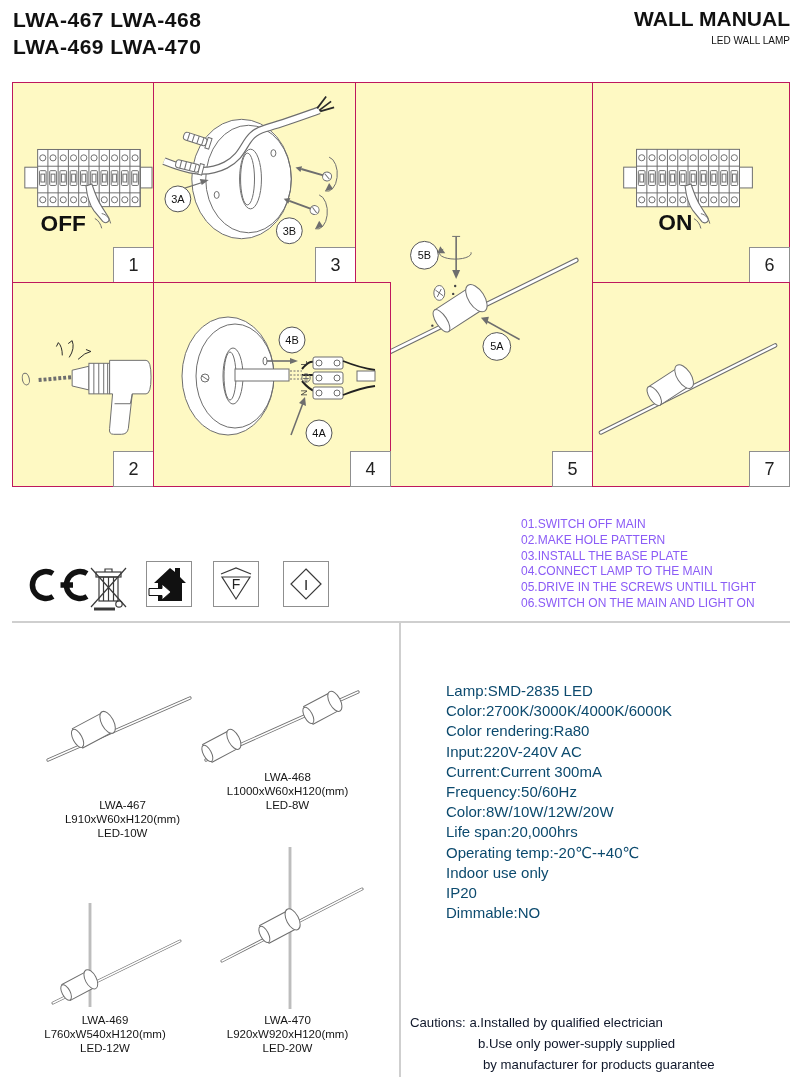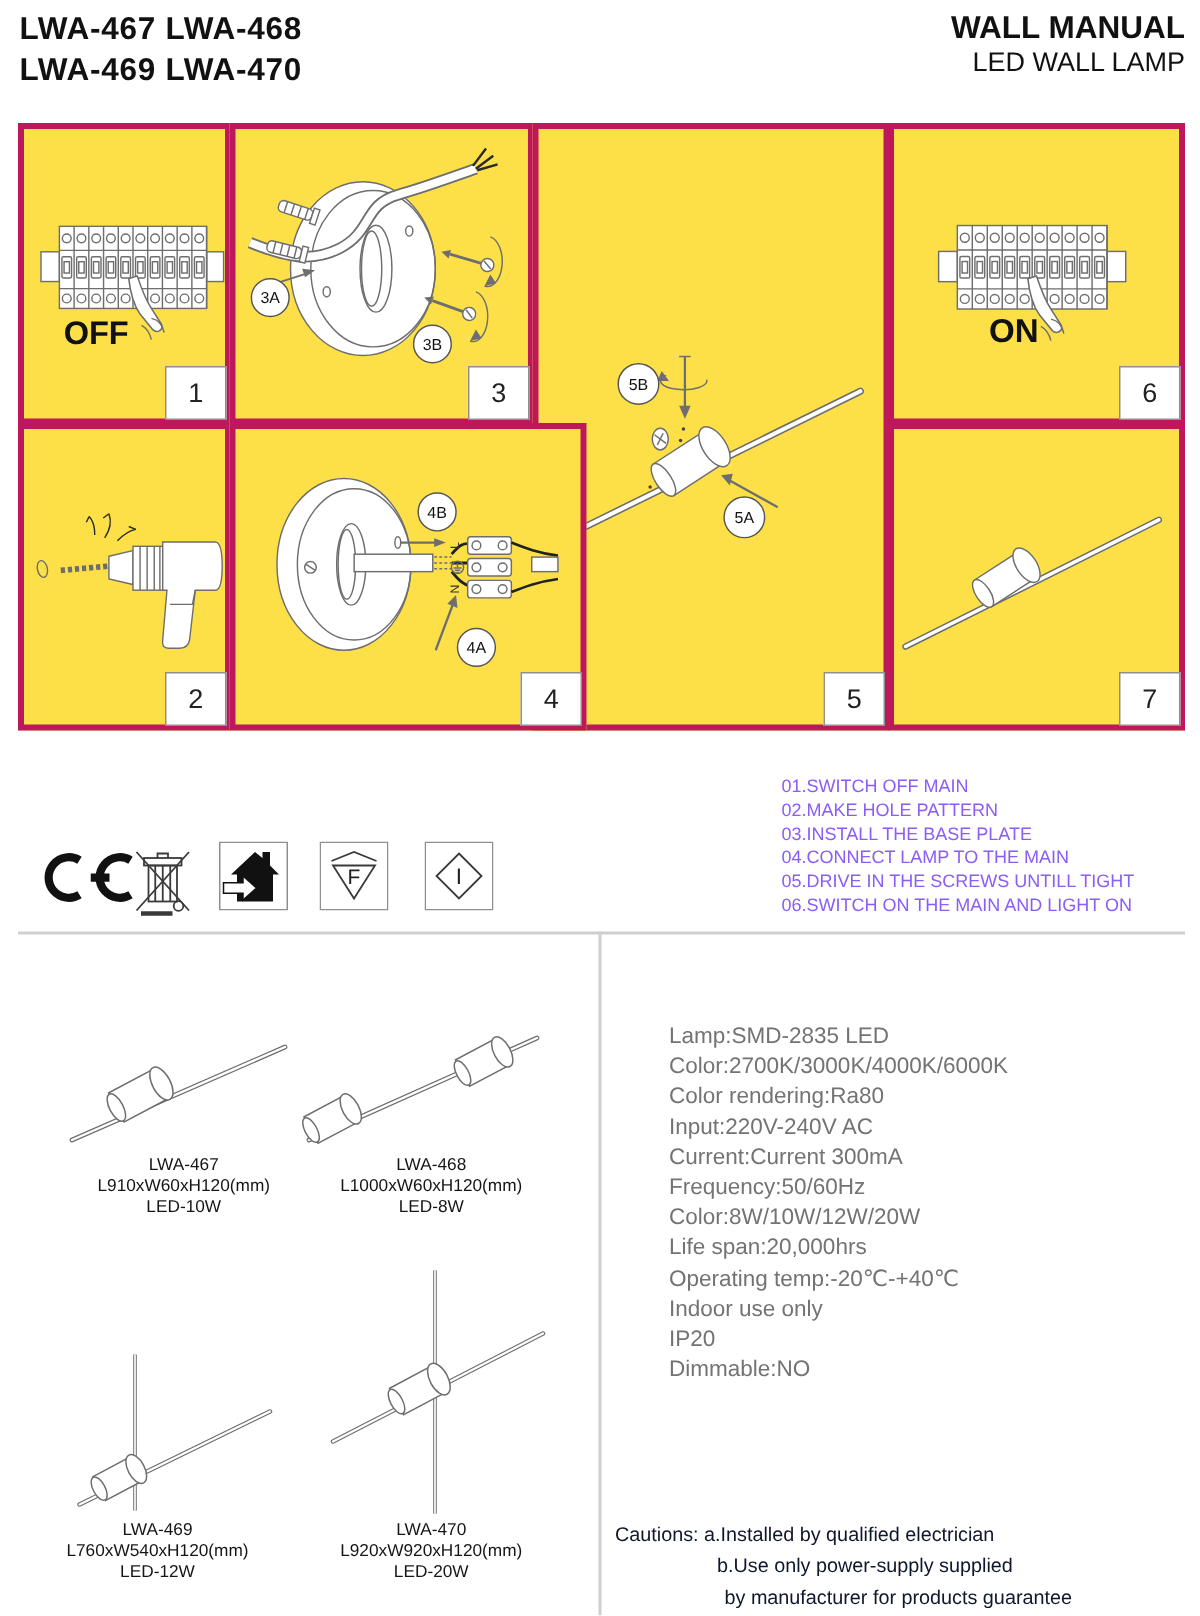--- a/index.html
+++ b/index.html
@@ -3,35 +3,35 @@
 <meta charset="utf-8">
 <style>
   html,body{margin:0;padding:0;background:#fff;}
   #page{position:relative;width:800px;height:1077px;background:#fff;overflow:hidden;
         font-family:"Liberation Sans","DejaVu Sans",sans-serif;color:#111;}
   .abs{position:absolute;}
   
   .models{left:13px;top:6px;font-size:21px;font-weight:bold;line-height:27px;letter-spacing:0.5px;}
   .man-title{right:10px;top:7px;text-align:right;}
   .man-title .t1{font-size:21px;font-weight:bold;line-height:24px;}
-  .man-title .t2{font-size:18px;line-height:20px;}
-  
-  .panel{position:absolute;border:4px solid #be185d;background:#fde047;box-sizing:border-box;}
+  .man-title .t2{font-size:10px;line-height:20px;}
+  
+  .panel{position:absolute;border:1px solid #be185d;background:#fef9c3;box-sizing:border-box;}
   .panel svg{position:absolute;left:0;top:0;width:100%;height:100%;}
   .num-box{position:absolute;right:-1px;bottom:-1px;width:39px;height:34px;border:1px solid #8f8f8f;
            background:#fff;display:flex;align-items:center;justify-content:center;font-size:18px;color:#222;}
   
   .instr{left:521px;top:517px;font-size:12px;line-height:15.8px;color:#8b5cf6;}
   
   .hline{left:12px;top:621px;width:778px;height:2px;background:#cfcfcf;}
   .vline{left:399px;top:621px;width:2px;height:456px;background:#cfcfcf;}
   
   .prod-label{position:absolute;text-align:center;font-size:11.5px;line-height:13.8px;color:#151515;}
   
-  .specs{left:446px;top:681px;font-size:15px;line-height:20.2px;color:#737373;}
+  .specs{left:446px;top:681px;font-size:15px;line-height:20.2px;color:#0c4a6e;}
   .cautions{left:410px;top:1012px;font-size:13.2px;line-height:21px;color:#0f172a;}
   .cautions .c2{padding-left:68px;}
   .cautions .c3{padding-left:73px;}
   svg text{font-family:"Liberation Sans","DejaVu Sans",sans-serif;}
   .callout{font-size:11px;fill:#111;}
 </style>
 </head>
 <body>
 
 <div id="page">
@@ -334,21 +334,21 @@
     <g stroke="#6e6e6e" fill="none" stroke-width="1">
       <line x1="8" y1="72" x2="150" y2="10" stroke-width="3.2" stroke-linecap="round"></line>
       <line x1="8" y1="72" x2="150" y2="10" stroke="#fff" stroke-width="1.6" stroke-linecap="round"></line>
       <g transform="translate(57,40) rotate(-28)">
         <rect x="-22" y="-11" width="34" height="22" fill="#fff"></rect>
         <ellipse cx="-22" cy="0" rx="4.5" ry="10" fill="#fff"></ellipse>
         <ellipse cx="12" cy="0" rx="6" ry="12" fill="#fff"></ellipse>
       </g>
     </g>
   </svg>
-  <div class="prod-label" style="left:30px;top:771px;width:185px;">
+  <div class="prod-label" style="left:30px;top:799px;width:185px;">
     <div>LWA-467</div>
     <div>L910xW60xH120(mm)</div>
     <div>LED-10W</div>
   </div>
 
   <svg class="abs" style="left:198px;top:680px;" width="168" height="88" viewBox="0 0 168 88">
     <g stroke="#6e6e6e" fill="none" stroke-width="1">
       <line x1="8" y1="80" x2="160" y2="12" stroke-width="3.2" stroke-linecap="round"></line>
       <line x1="8" y1="80" x2="160" y2="12" stroke="#fff" stroke-width="1.6" stroke-linecap="round"></line>
       <g transform="translate(27,64) rotate(-28)">

